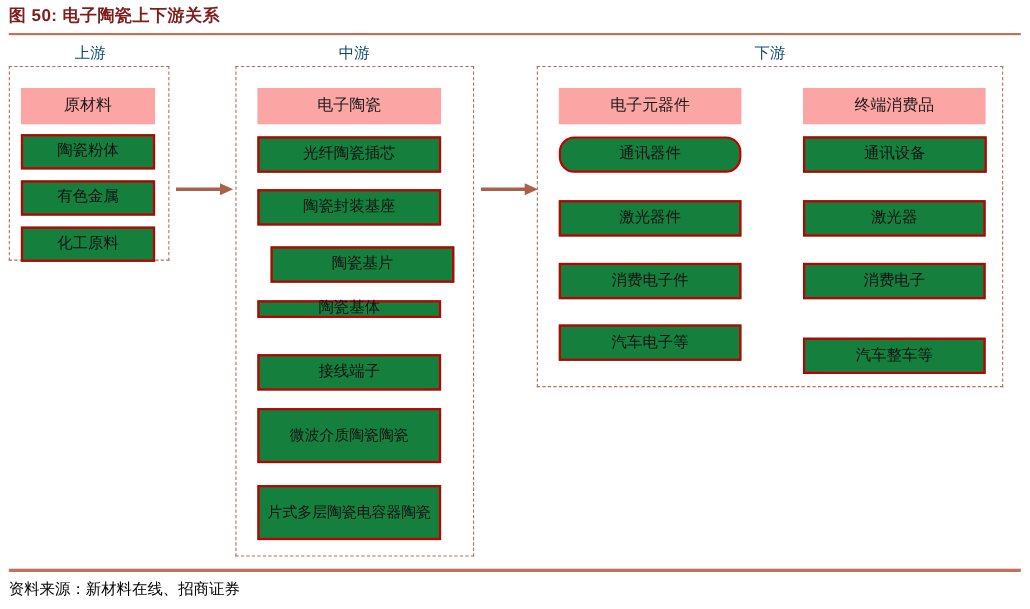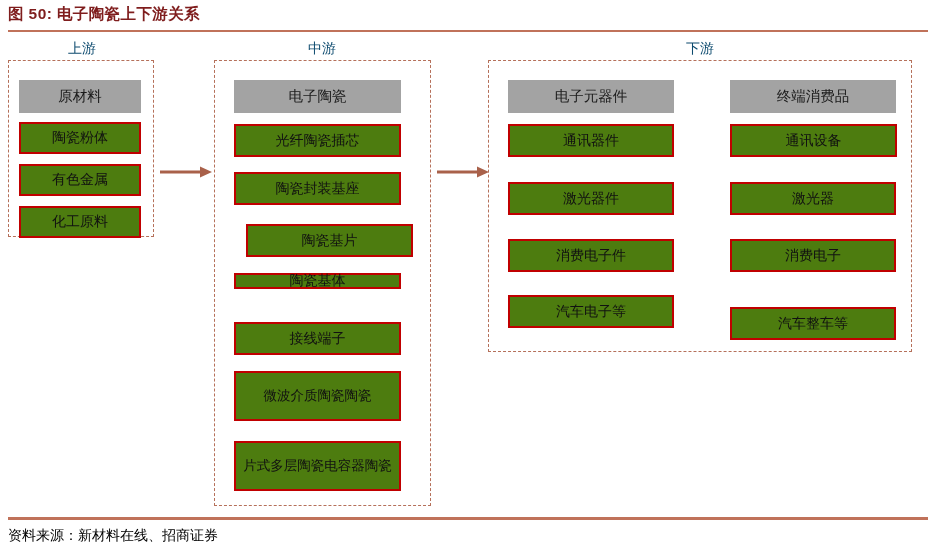--- a/index.html
+++ b/index.html
@@ -51,36 +51,36 @@
   .dashed-box {
     position: absolute;
     border: 1.5px dashed #B5705A;
     background: transparent;
     box-sizing: border-box;
   }
 
   
   .hdr-box {
     position: absolute;
-    background: #a3a3a3;
+    background: #fca5a5;
     color: #1a1a1a;
     font-size: 14.5px;
     display: flex;
     align-items: center;
     justify-content: center;
     box-sizing: border-box;
     line-height: 1.15;
     text-align: center;
     white-space: nowrap;
   }
 
   
   .item-box {
     position: absolute;
-    background: #4d7c0f;
+    background: #15803d;
     border: 2.2px solid #C00000;
     color: #111111;
     font-size: 14px;
     display: flex;
     align-items: center;
     justify-content: center;
     box-sizing: border-box;
     line-height: 1.25;
     text-align: center;
     padding: 0 4px;
@@ -149,21 +149,21 @@
 <div class="item-box two-line" style="left:234px; top:441px; width:167px; height:50px;">片式多层陶瓷电容器陶瓷</div>
 
 <svg class="arrow" style="left:437px; top:165px; width:52px; height:14px;" viewBox="0 0 52 14">
   <line x1="0" y1="7" x2="42" y2="7" stroke="#A9614A" stroke-width="3.2"></line>
   <polygon points="40,1.5 52,7 40,12.5" fill="#A9614A"></polygon>
 </svg>
 
 <div class="dashed-box" style="left:488px; top:60px; width:424px; height:292px;"></div>
 
 <div class="hdr-box" style="left:508px; top:80px; width:166px; height:33px;">电子元器件</div>
-<div class="item-box" style="left:508px; top:124px; width:166px; height:33px;">通讯器件</div>
+<div class="item-box" style="left:508px; top:124px; width:166px; height:33px;border-radius:14px;">通讯器件</div>
 <div class="item-box" style="left:508px; top:182px; width:166px; height:33px;">激光器件</div>
 <div class="item-box" style="left:508px; top:239px; width:166px; height:33px;">消费电子件</div>
 <div class="item-box" style="left:508px; top:295px; width:166px; height:33px;">汽车电子等</div>
 
 <div class="hdr-box" style="left:730px; top:80px; width:166px; height:33px;">终端消费品</div>
 <div class="item-box" style="left:730px; top:124px; width:167px; height:33px;">通讯设备</div>
 <div class="item-box" style="left:730px; top:182px; width:166px; height:33px;">激光器</div>
 <div class="item-box" style="left:730px; top:239px; width:166px; height:33px;">消费电子</div>
 <div class="item-box" style="left:730px; top:307px; width:166px; height:33px;">汽车整车等</div>
 

